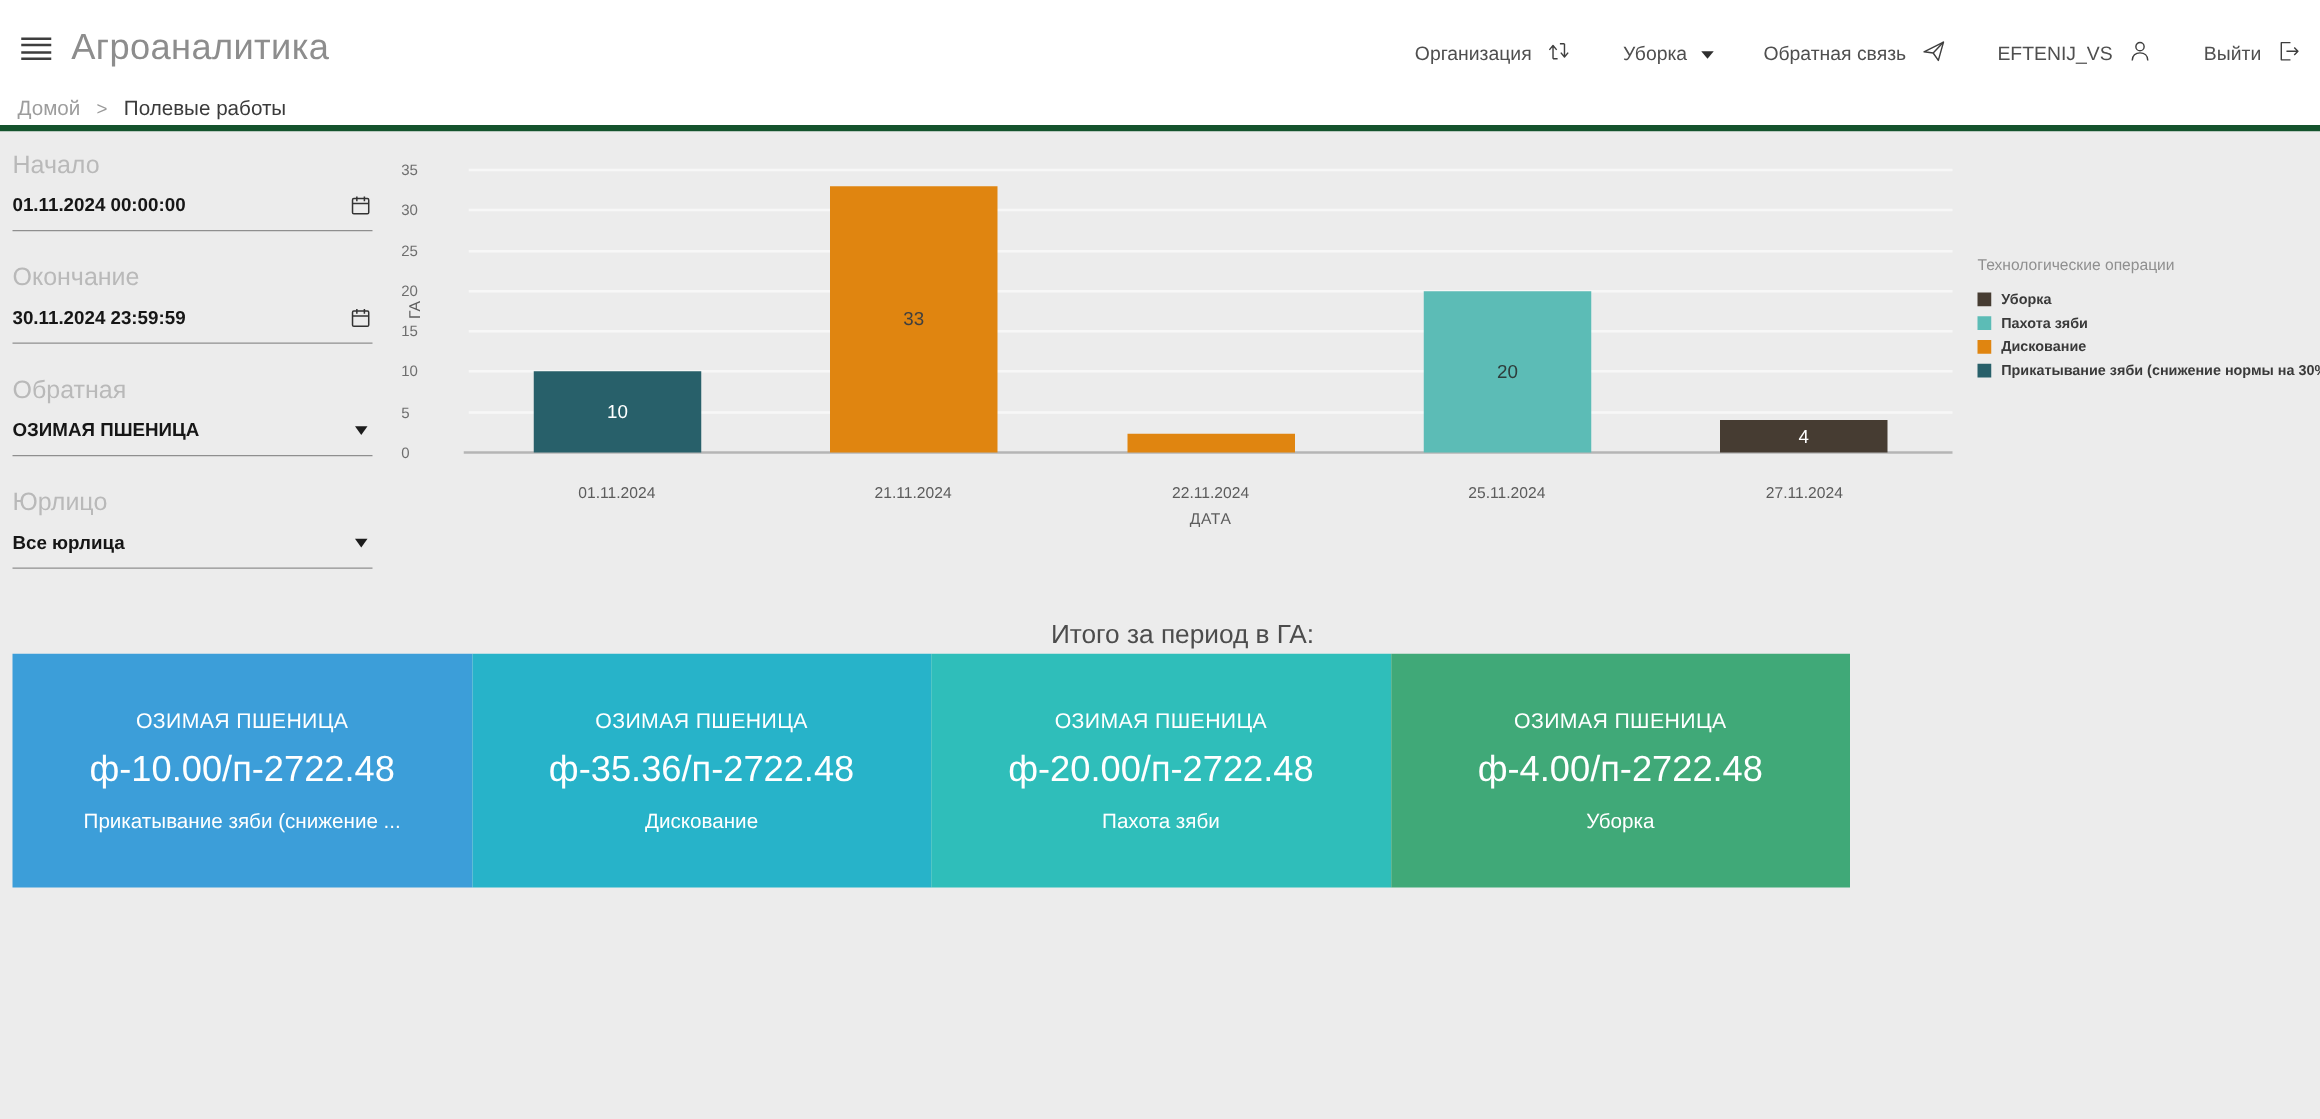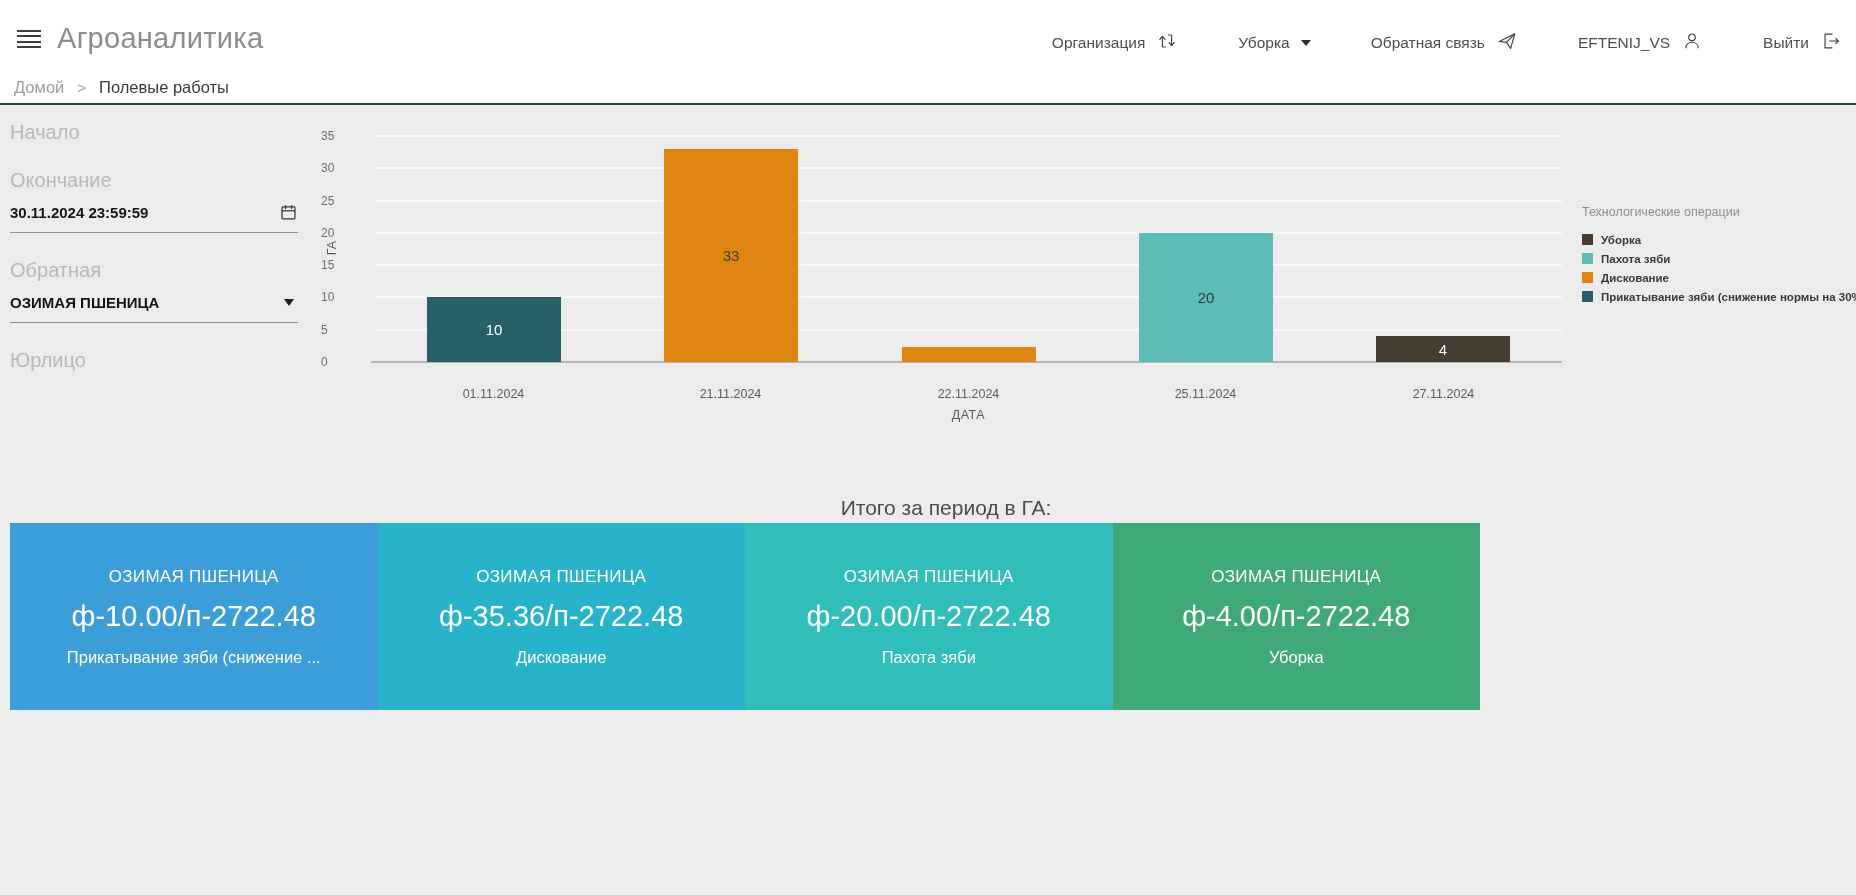--- a/index.html
+++ b/index.html
@@ -3,29 +3,29 @@
 <meta charset="utf-8">
 <title>Агроаналитика</title>
 <style>
   * { margin:0; padding:0; box-sizing:border-box; }
   html,body { width:1856px; height:895px; }
   body { position:relative; overflow:hidden; background:#ececec;
          font-family:"Liberation Sans","DejaVu Sans",sans-serif; }
 
   
   .topbar { position:absolute; left:0; top:0; width:1856px; height:105px;
-            background:#ffffff; border-bottom:2px solid #14532d; }
+            background:#ffffff; border-bottom:5px solid #14532d; }
   .menu-btn { position:absolute; left:17px; top:30px; width:24px; height:18px;
               display:flex; flex-direction:column; justify-content:space-between;
               background:none; border:0; cursor:pointer; }
   .menu-btn span { display:block; height:2.2px; background:#3e3e3e; }
   .app-title { position:absolute; left:57px; top:22px; font-size:29px;
                color:#8d8d8d; letter-spacing:.3px; }
   .topnav { position:absolute; right:14px; top:30px; display:flex;
-            align-items:center; gap:60px; }
+            align-items:center; gap:40px; }
   .nav-item { display:flex; align-items:center; gap:11px; font-size:15.5px;
               color:#4f4f4f; background:none; border:0; cursor:pointer;
               font-family:inherit; }
   .nav-item svg { width:22px; height:22px; fill:none; stroke:#3f3f3f;
                   stroke-width:1.25; stroke-linejoin:round; }
   .caret-sm { width:0; height:0; border-left:5px solid transparent;
               border-right:5px solid transparent; border-top:6px solid #2f2f2f; }
   .breadcrumb { position:absolute; left:14px; top:78px; display:flex;
                 align-items:center; gap:13px; font-size:16.5px; }
   .bc-home { color:#9d9d9d; cursor:pointer; }
@@ -133,20 +133,31 @@
   <div class="breadcrumb">
     <span class="bc-home">Домой</span>
     <span class="bc-sep">&gt;</span>
     <span class="bc-cur">Полевые работы</span>
   </div>
 </header>
 
 <aside class="filter-panel" id="filters">
     <div class="filter-group">
       <div class="filter-label">Начало</div>
+      <div class="filter-control">
+        <span class="filter-value">01.11.2024 00:00:00</span>
+        <span class="cal-icon">
+          <svg viewBox="0 0 22 22">
+            <rect x="3.5" y="4.5" width="15" height="14" rx="1.2"></rect>
+            <line x1="7.5" y1="2.5" x2="7.5" y2="7"></line>
+            <line x1="14.5" y1="2.5" x2="14.5" y2="7"></line>
+            <line x1="3.5" y1="9" x2="18.5" y2="9"></line>
+          </svg>
+        </span>
+      </div>
     </div>
     <div class="filter-group">
       <div class="filter-label">Окончание</div>
       <div class="filter-control">
         <span class="filter-value">30.11.2024 23:59:59</span>
         <span class="cal-icon">
           <svg viewBox="0 0 22 22">
             <rect x="3.5" y="4.5" width="15" height="14" rx="1.2"></rect>
             <line x1="7.5" y1="2.5" x2="7.5" y2="7"></line>
             <line x1="14.5" y1="2.5" x2="14.5" y2="7"></line>
@@ -157,20 +168,24 @@
     </div>
     <div class="filter-group">
       <div class="filter-label">Обратная</div>
       <div class="filter-control">
         <span class="filter-value">ОЗИМАЯ ПШЕНИЦА</span>
         <span class="dd-caret"></span>
       </div>
     </div>
     <div class="filter-group">
       <div class="filter-label">Юрлицо</div>
+      <div class="filter-control">
+        <span class="filter-value">Все юрлица</span>
+        <span class="dd-caret"></span>
+      </div>
     </div>
   </aside>
 
 <section class="chart-layer">
   <div class="ylabel">ГА</div>
   <div id="plot">
       <div class="ytick" style="top: 355px;">0</div>
       <div class="gridline" style="top: 328.714px;"></div>
       <div class="ytick" style="top: 322.714px;">5</div>
       <div class="gridline" style="top: 296.429px;"></div>

